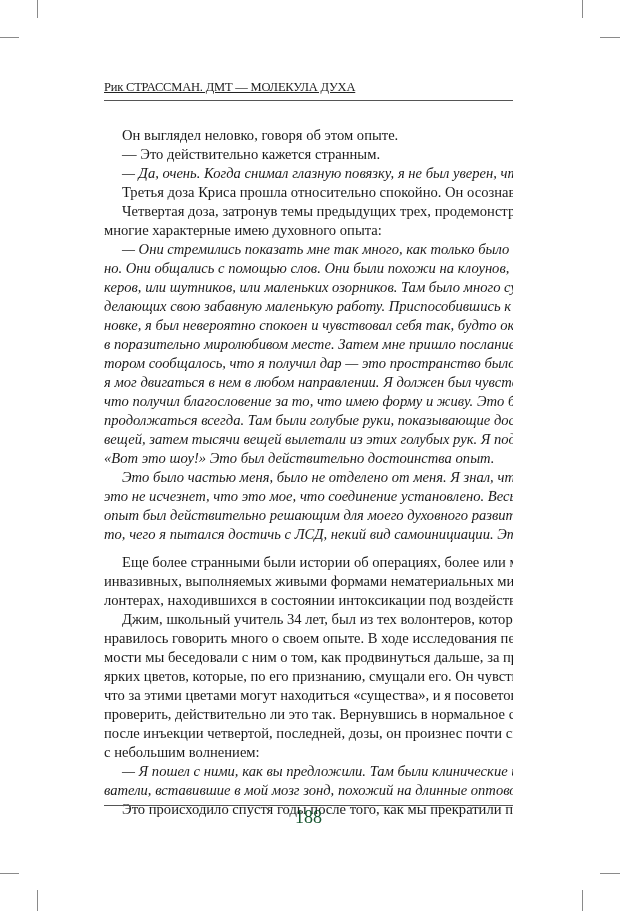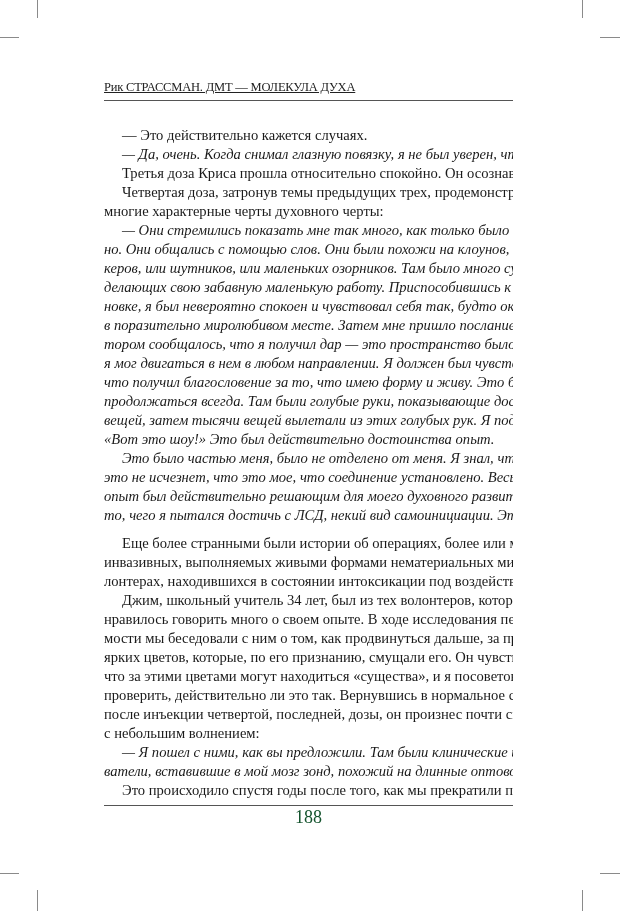--- a/index.html
+++ b/index.html
@@ -87,25 +87,26 @@
 <div class="crop h" style="left:600px; top:37px; width:20px;"></div>
 <div class="crop h" style="left:0; top:873px; width:19px;"></div>
 <div class="crop v" style="left:37px; top:890px; height:21px;"></div>
 <div class="crop h" style="left:600px; top:873px; width:20px;"></div>
 <div class="crop v" style="left:582px; top:890px; height:21px;"></div>
 
 <div class="running-head">Рик СТРАССМАН. ДМТ — МОЛЕКУЛА ДУХА</div>
 <div class="rule" style="top:100px;"></div>
 
 <div class="text-block">
-  <div class="line indent last">— Это действительно кажется случаях.</div>
+  <div class="line indent last">Он выглядел неловко, говоря об этом опыте.</div>
+  <div class="line indent last">— Это действительно кажется странным.</div>
   <div class="line indent it">— Да, очень. Когда снимал глазную повязку, я не был уверен, что хочу</div>
   <div class="line indent">Третья доза Криса прошла относительно спокойно. Он осознавал свое</div>
   <div class="line indent">Четвертая доза, затронув темы предыдущих трех, продемонстрировала</div>
-  <div class="line last">многие характерные черты духовного черты:</div>
+  <div class="line last">многие характерные имею духовного опыта:</div>
   <div class="line indent it">— Они стремились показать мне так много, как только было возмож-</div>
   <div class="line it">но. Они общались с помощью слов. Они были похожи на клоунов, или джо-</div>
   <div class="line it">керов, или шутников, или маленьких озорников. Там было много существ,</div>
   <div class="line it">делающих свою забавную маленькую работу. Приспособившись к обста-</div>
   <div class="line it">новке, я был невероятно спокоен и чувствовал себя так, будто оказался</div>
   <div class="line it">в поразительно миролюбивом месте. Затем мне пришло послание, в ко-</div>
   <div class="line it">тором сообщалось, что я получил дар — это пространство было моим и</div>
   <div class="line it">я мог двигаться в нем в любом направлении. Я должен был чувствовать,</div>
   <div class="line it">что получил благословение за то, что имею форму и живу. Это будет</div>
   <div class="line it">продолжаться всегда. Там были голубые руки, показывающие достоинства</div>

